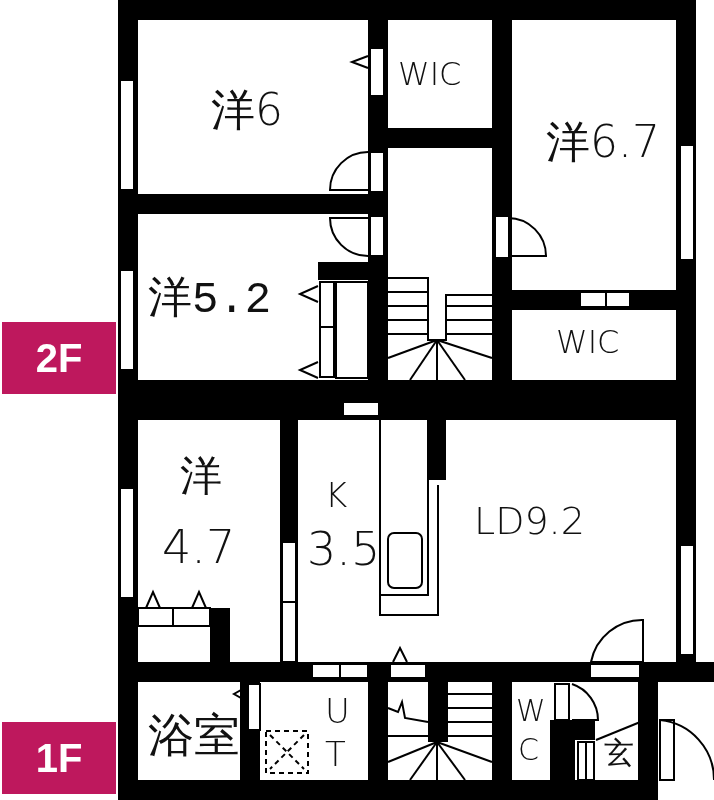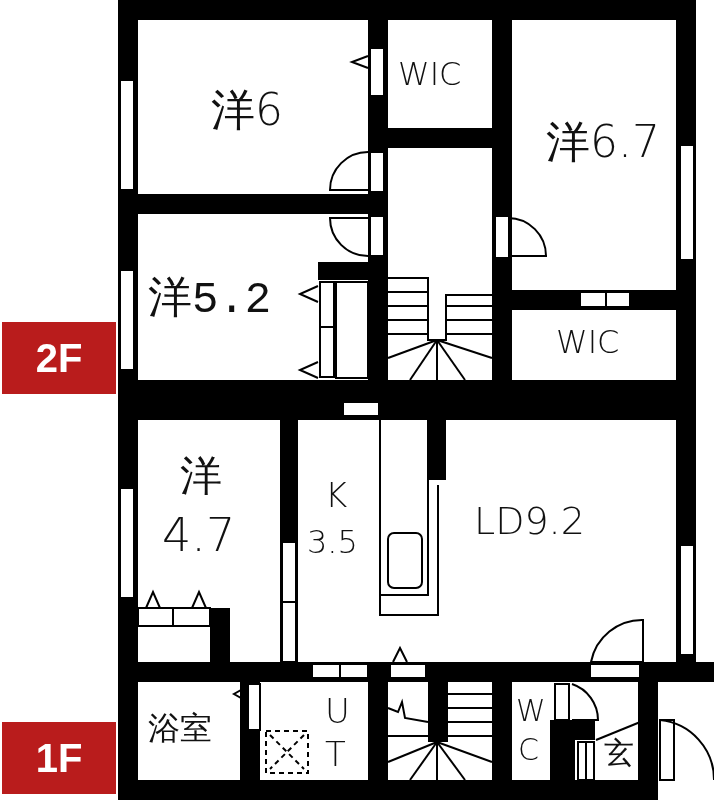--- a/index.html
+++ b/index.html
@@ -1,19 +1,19 @@
 <!DOCTYPE html>
 <html><head>
 <meta charset="utf-8">
 <style>
   html,body{margin:0;padding:0;background:#fff;}
   body{width:714px;height:800px;position:relative;overflow:hidden;font-family:"Liberation Sans","DejaVu Sans",sans-serif;}
   svg{position:absolute;left:0;top:0;}
   .lbl{position:absolute;color:#111;font-family:"DejaVu Sans","Liberation Sans",sans-serif;font-weight:300;white-space:nowrap;line-height:1;}
-  .floor-tag{position:absolute;background:#b91c1c;color:#fff;font-family:"Liberation Sans",sans-serif;font-weight:bold;font-size:40px;display:flex;align-items:center;justify-content:center;}
+  .floor-tag{position:absolute;background:#be185d;color:#fff;font-family:"Liberation Sans",sans-serif;font-weight:bold;font-size:40px;display:flex;align-items:center;justify-content:center;}
 </style>
 </head>
 <body>
 
 <svg width="714" height="800" viewBox="0 0 714 800">
   <g fill="#000" stroke="none">
 
     <rect x="118" y="0" width="578" height="20"></rect>
     <rect x="118" y="0" width="20" height="400"></rect>
     <rect x="676" y="0" width="20" height="400"></rect>
@@ -135,22 +135,22 @@
 <div class="floor-tag" style="left:2px;top:322px;width:114px;height:72px;">2F</div>
 <div class="floor-tag" style="left:2px;top:722px;width:114px;height:72px;">1F</div>
 
 <div class="lbl" style="left:200px;top:88px;font-size:44px;margin-left:11px;">洋6</div>
 <div class="lbl" style="left:398px;top:58px;font-size:32px;">WIC</div>
 <div class="lbl" style="left:546px;top:120px;font-size:44px;">洋6.7</div>
 <div class="lbl" style="left:148px;top:278px;font-size:44px;font-family:Liberation Mono, monospace;">洋5.2</div>
 <div class="lbl" style="left:556px;top:326px;font-size:32px;">WIC</div>
 
 <div class="lbl" style="left:180px;top:455px;font-size:42px;">洋</div>
-<div class="lbl" style="left:162px;top:512px;font-size:46px;">4.7</div>
+<div class="lbl" style="left:162px;top:524px;font-size:46px;">4.7</div>
 <div class="lbl" style="left:325px;top:478px;font-size:34px;">K</div>
-<div class="lbl" style="left:307px;top:526px;font-size:32px;">3.5</div>
+<div class="lbl" style="left:307px;top:526px;font-size:46px;">3.5</div>
 <div class="lbl" style="left:474px;top:502px;font-size:38px;">LD9.2</div>
-<div class="lbl" style="left:148px;top:712px;font-size:32px;">浴室</div>
+<div class="lbl" style="left:148px;top:712px;font-size:46px;">浴室</div>
 <div class="lbl" style="left:325px;top:694px;font-size:34px;">U</div>
 <div class="lbl" style="left:325px;top:737px;font-size:34px;">T</div>
 <div class="lbl" style="left:516px;top:696px;font-size:30px;">W</div>
 <div class="lbl" style="left:518px;top:735px;font-size:30px;">C</div>
 <div class="lbl" style="left:604px;top:738px;font-size:30px;">玄</div>
 
 </body></html>

